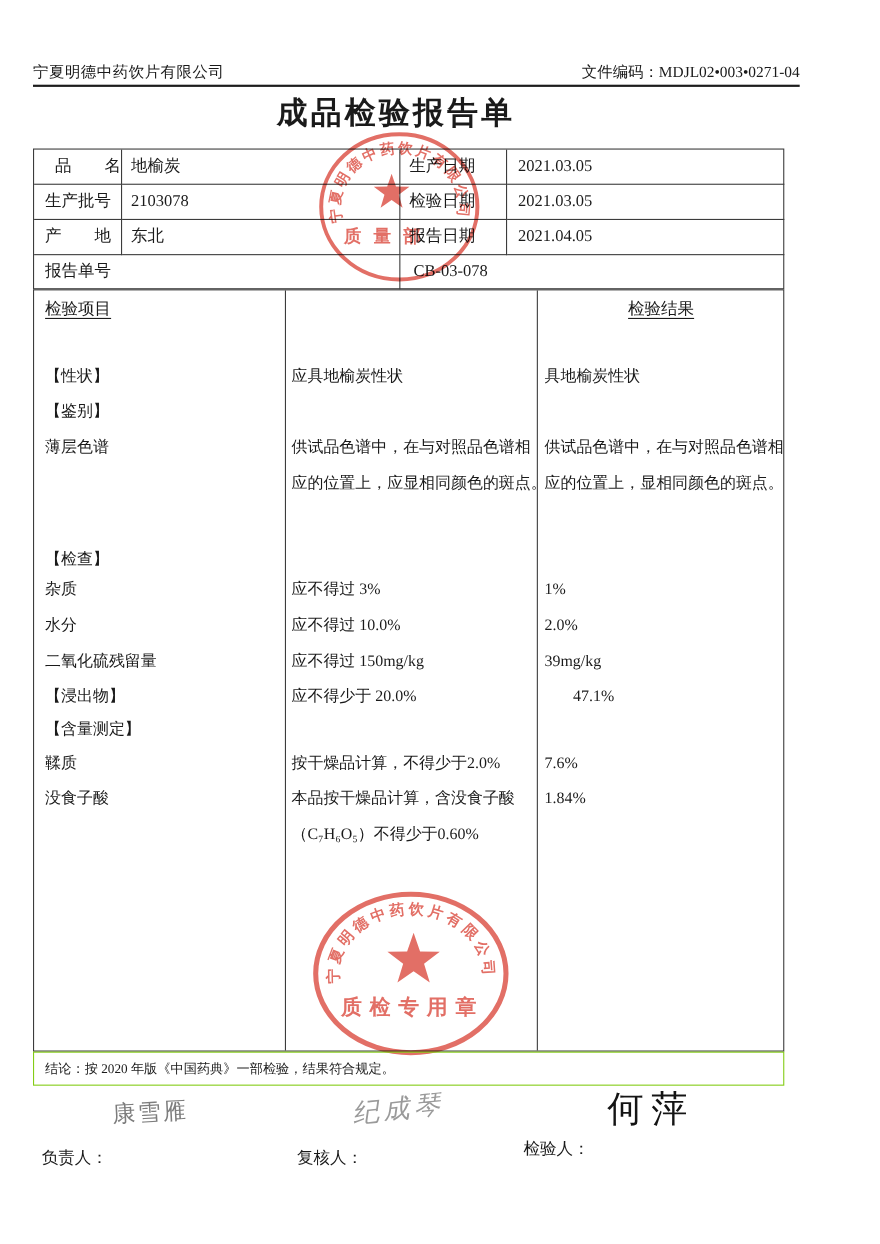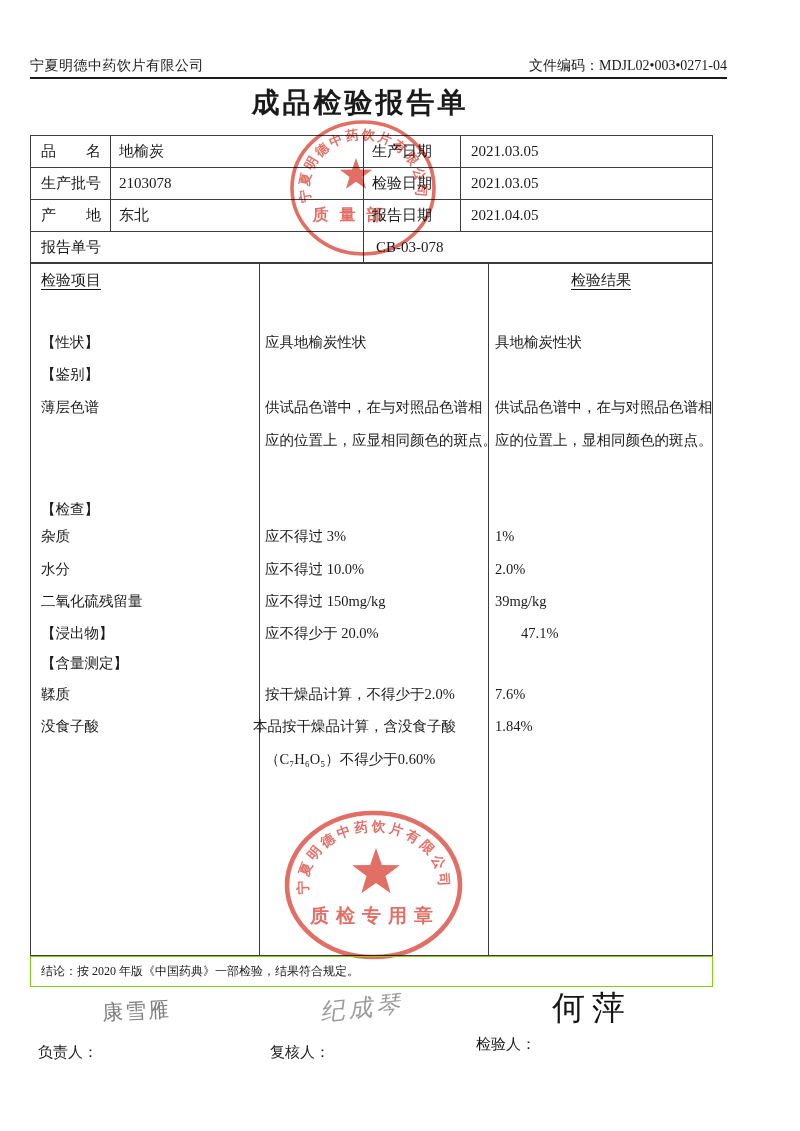--- a/index.html
+++ b/index.html
@@ -41,21 +41,21 @@
 
 <div class="page">
 
   <div class="abs hdr-left">宁夏明德中药饮片有限公司</div>
   <div class="abs hdr-right">文件编码：MDJL02•003•0271-04</div>
   <div class="abs hdr-rule"></div>
   <div class="abs title">成品检验报告单</div>
 
   <div class="abs itab">
 
-    <div class="cell bR bB" style="left:0;top:0;width:80px;height:32px;padding-left:10px;">品　　名</div>
+    <div class="cell bR bB" style="left:0;top:0;width:80px;height:32px;padding-left:10px;text-align:right;">品　　名</div>
     <div class="cell bR bB" style="left:80px;top:0;width:253px;height:32px;padding-left:8px;">地榆炭</div>
     <div class="cell bR bB" style="left:333px;top:0;width:97px;height:32px;padding-left:8px;">生产日期</div>
     <div class="cell bB" style="left:430px;top:0;width:252px;height:32px;padding-left:10px;">2021.03.05</div>
 
     <div class="cell bR bB" style="left:0;top:32px;width:80px;height:32px;padding-left:10px;">生产批号</div>
     <div class="cell bR bB" style="left:80px;top:32px;width:253px;height:32px;padding-left:8px;">2103078</div>
     <div class="cell bR bB" style="left:333px;top:32px;width:97px;height:32px;padding-left:8px;">检验日期</div>
     <div class="cell bB" style="left:430px;top:32px;width:252px;height:32px;padding-left:10px;">2021.03.05</div>
 
     <div class="cell bR bB" style="left:0;top:64px;width:80px;height:32px;padding-left:10px;">产　　地</div>
@@ -93,21 +93,21 @@
         <div class="xline" style="left: 234px; top: 328px;">应不得过 150mg/kg</div>
         <div class="xline" style="left: 464px; top: 328px;">39mg/kg</div>
         <div class="xline" style="left: 10px; top: 360px;">【浸出物】</div>
         <div class="xline" style="left: 234px; top: 360px;">应不得少于 20.0%</div>
         <div class="xline" style="left: 464px; top: 360px; margin-left: 26px;">47.1%</div>
         <div class="xline" style="left: 10px; top: 390px;">【含量测定】</div>
         <div class="xline" style="left: 10px; top: 421px;">鞣质</div>
         <div class="xline" style="left: 234px; top: 421px;">按干燥品计算，不得少于2.0%</div>
         <div class="xline" style="left: 464px; top: 421px;">7.6%</div>
         <div class="xline" style="left: 10px; top: 453px;">没食子酸</div>
-        <div class="xline" style="left: 222px; top: 453px; text-align: right;">本品按干燥品计算，含没食子酸</div>
+        <div class="xline" style="left: 234px; top: 453px; text-align: right;">本品按干燥品计算，含没食子酸</div>
         <div class="xline" style="left: 234px; top: 486px;">（C₇H₆O₅）不得少于0.60%</div>
         <div class="xline" style="left: 464px; top: 453px;">1.84%</div>
       </div>
   </div>
 
   <svg class="abs stamp" style="left:283px;top:112px;" width="160" height="152" viewBox="0 0 160 152">
     <defs>
         <path id="arcTop" d="M29.3,92.8 A54,49 0 1 1 130.7,92.8" fill="none"></path>
       </defs>
     <ellipse cx="80" cy="76" rx="71" ry="66" fill="none" stroke="#dd5348" stroke-width="3.6"></ellipse>

